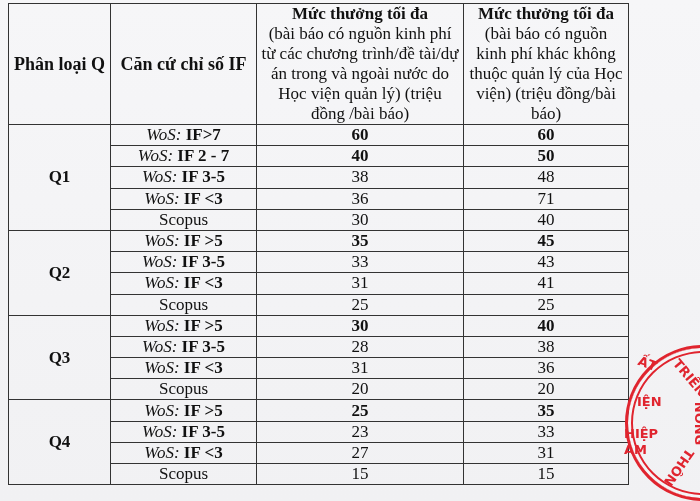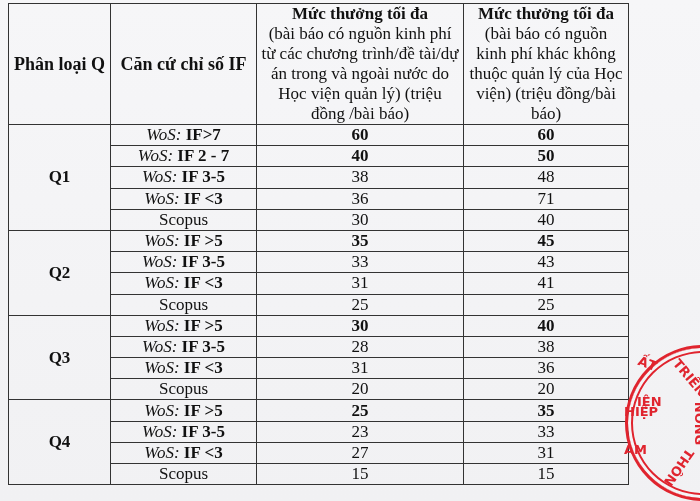--- a/index.html
+++ b/index.html
@@ -169,18 +169,18 @@
           <td>15</td>
           <td>15</td>
         </tr>
       </tbody>
   </table>
 
   <div class="stamp">
     <span style="left:10px;top:8px;transform:rotate(20deg);">ẤT</span>
     <span style="left:40px;top:22px;transform:rotate(50deg);">TRIỂN</span>
     <span style="left:-2px;top:46px;margin-left:11px;">IỆN</span>
-    <span style="left:-4px;top:56px;">HIỆP</span>
+    <span style="left:-4px;top:78px;">HIỆP</span>
     <span style="left:50px;top:68px;transform:rotate(90deg);">NÔNG</span>
     <span style="left:-4px;top:94px;">AM</span>
     <span style="left:30px;top:112px;transform:rotate(125deg);">THÔN</span>
   </div>
 </div>
 
 </body></html>

